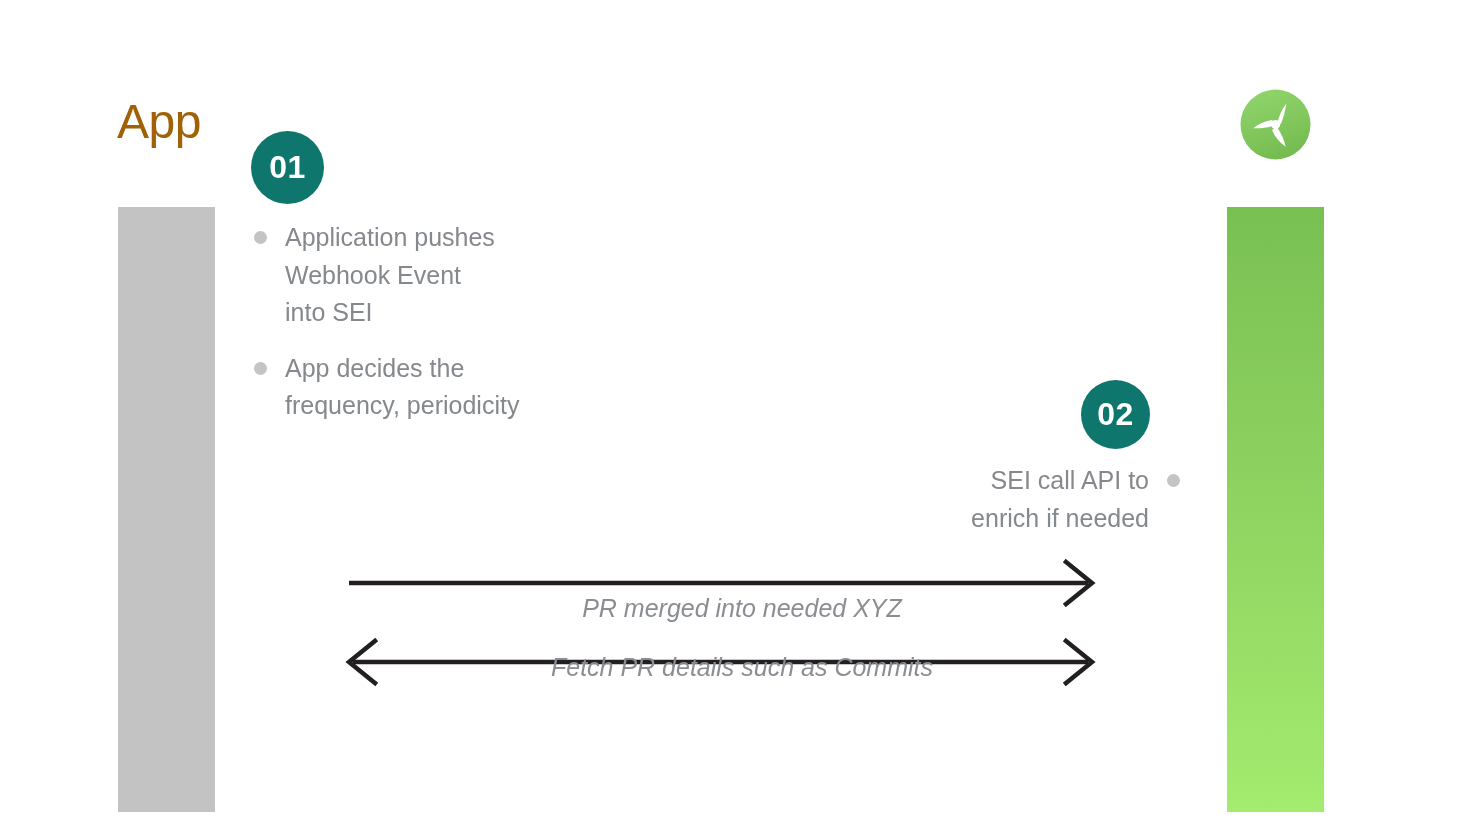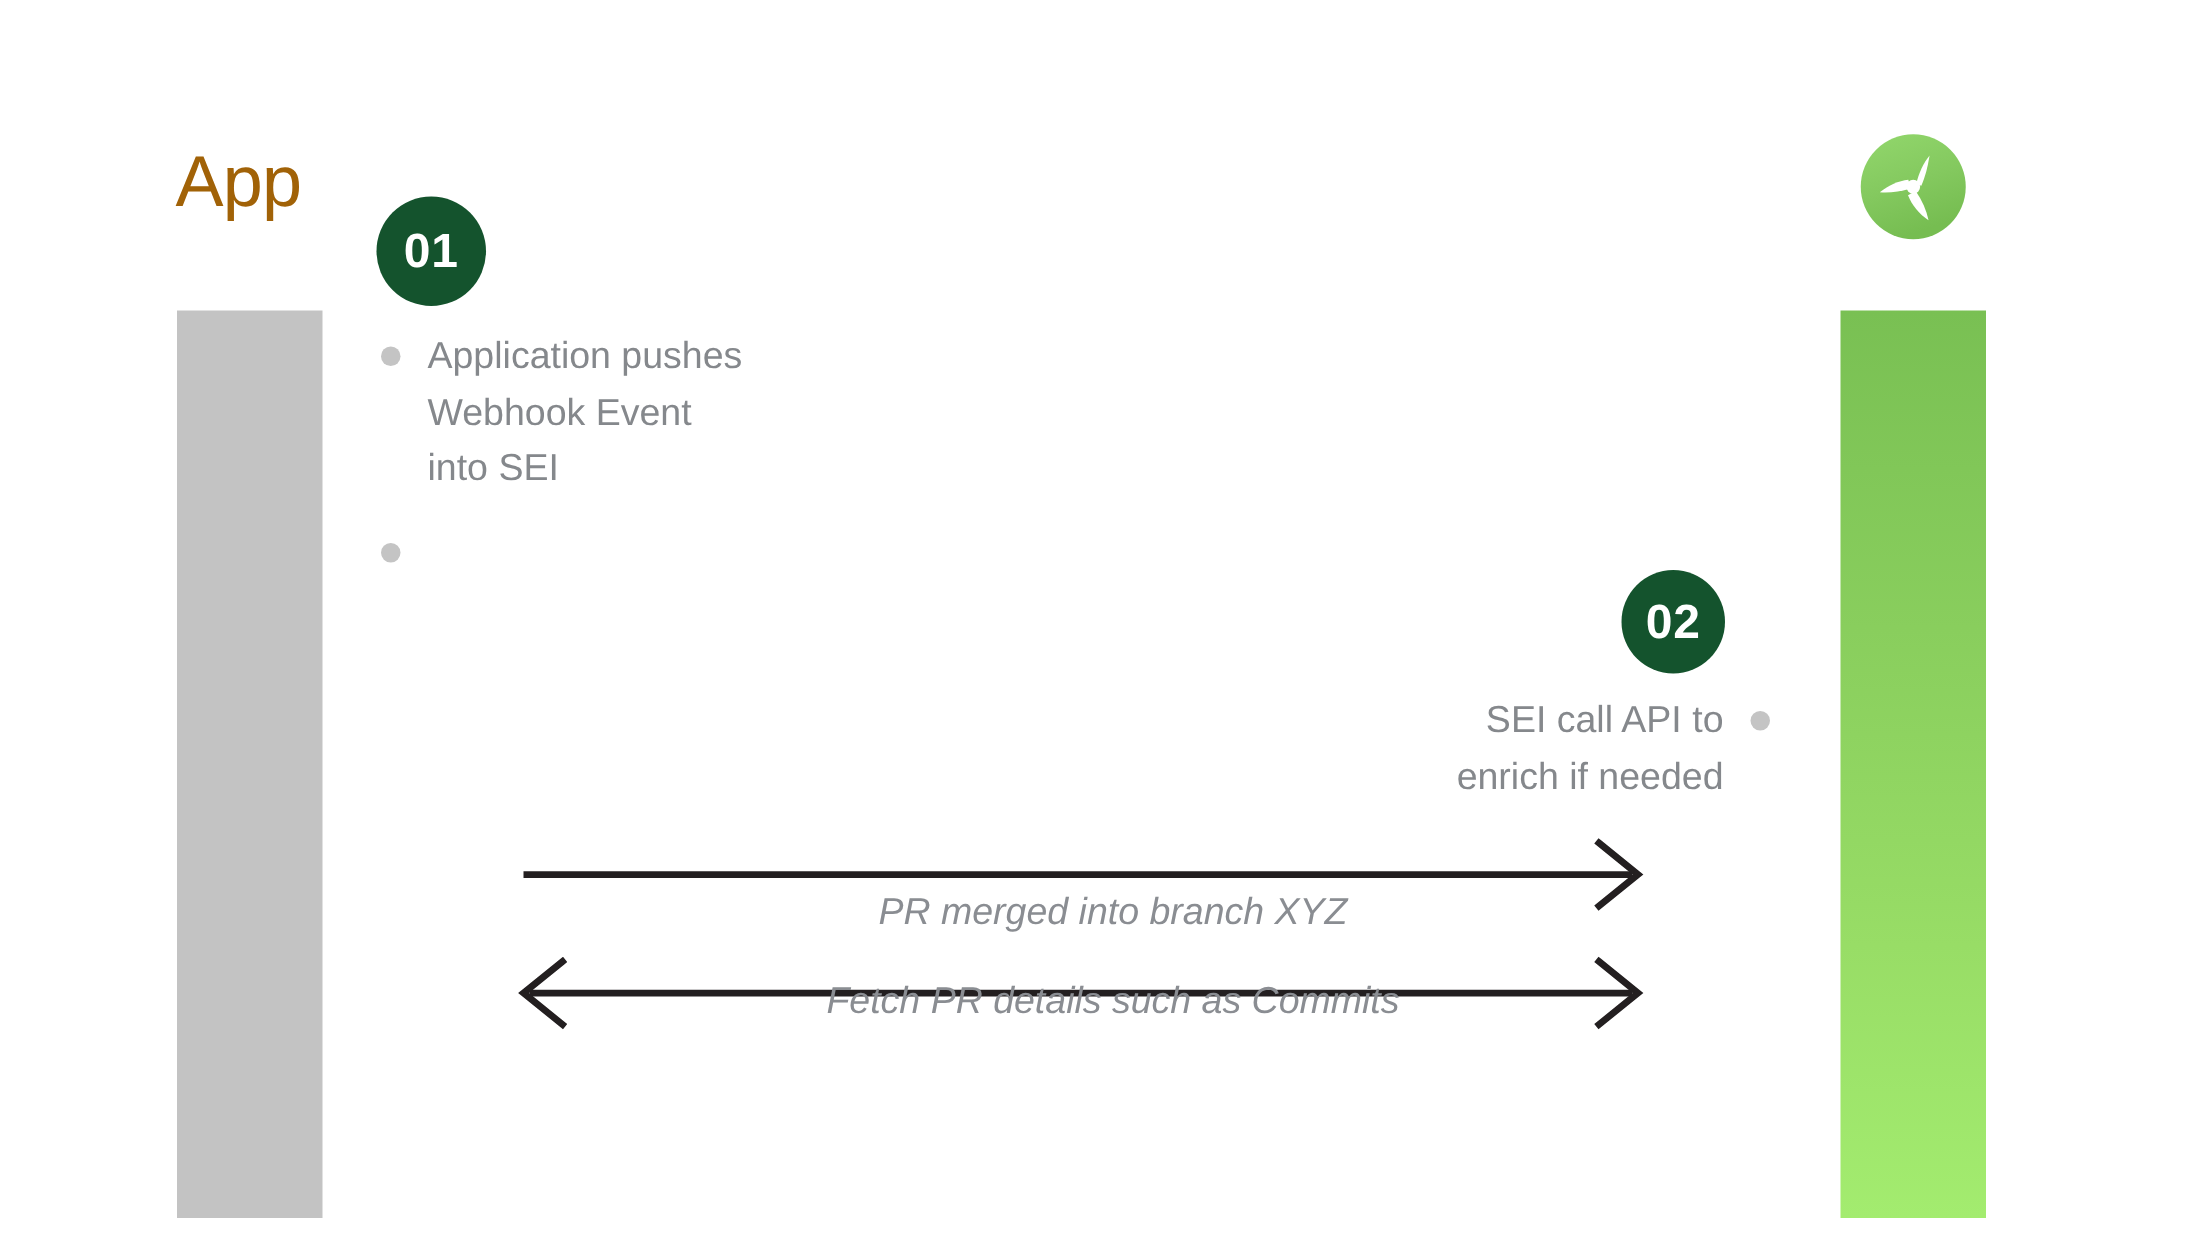--- a/index.html
+++ b/index.html
@@ -53,21 +53,21 @@
     left: 1240px;
     top: 89px;
     width: 71px;
     height: 71px;
   }
 
   
   .step-badge {
     position: absolute;
     border-radius: 50%;
-    background: #14532d;
+    background: #0f766e;
     color: #ffffff;
     display: flex;
     align-items: center;
     justify-content: center;
     font-size: 32px;
     font-weight: bold;
     letter-spacing: 0.5px;
   }
   #badge-01 {
     left: 251px;
@@ -189,38 +189,40 @@
 
   <div class="bullet-group" id="bullets-left">
     <div class="bullet-item">
       <span class="bullet-dot"></span>
       <span class="bullet-text">Application pushes
 Webhook Event
 into SEI</span>
     </div>
     <div class="bullet-item">
       <span class="bullet-dot"></span>
+      <span class="bullet-text">App decides the
+frequency, periodicity</span>
     </div>
   </div>
 
   <div class="bullet-group" id="bullets-right">
     <div class="bullet-item">
       <span class="bullet-dot"></span>
       <span class="bullet-text">SEI call API to
 enrich if needed</span>
     </div>
   </div>
 
   <div class="flow-arrow" id="arrow-1">
     <svg width="765" height="56" viewBox="0 0 765 56" aria-hidden="true">
       <line x1="9" y1="27" x2="748" y2="27" stroke="#231f20" stroke-width="4.5"></line>
       <polyline points="726,6 752,27 726,48" fill="none" stroke="#231f20" stroke-width="4.5" stroke-linecap="square" stroke-linejoin="miter"></polyline>
     </svg>
   </div>
-  <div class="arrow-label" id="label-1">PR merged into branch XYZ</div>
+  <div class="arrow-label" id="label-1">PR merged into needed XYZ</div>
 
   <div class="flow-arrow" id="arrow-2">
     <svg width="765" height="56" viewBox="0 0 765 56" aria-hidden="true">
       <line x1="13" y1="27" x2="748" y2="27" stroke="#231f20" stroke-width="4.5"></line>
       <polyline points="35,6 9,27 35,48" fill="none" stroke="#231f20" stroke-width="4.5" stroke-linecap="square" stroke-linejoin="miter"></polyline>
       <polyline points="726,6 752,27 726,48" fill="none" stroke="#231f20" stroke-width="4.5" stroke-linecap="square" stroke-linejoin="miter"></polyline>
     </svg>
   </div>
   <div class="arrow-label" id="label-2">Fetch PR details such as Commits</div>
 

